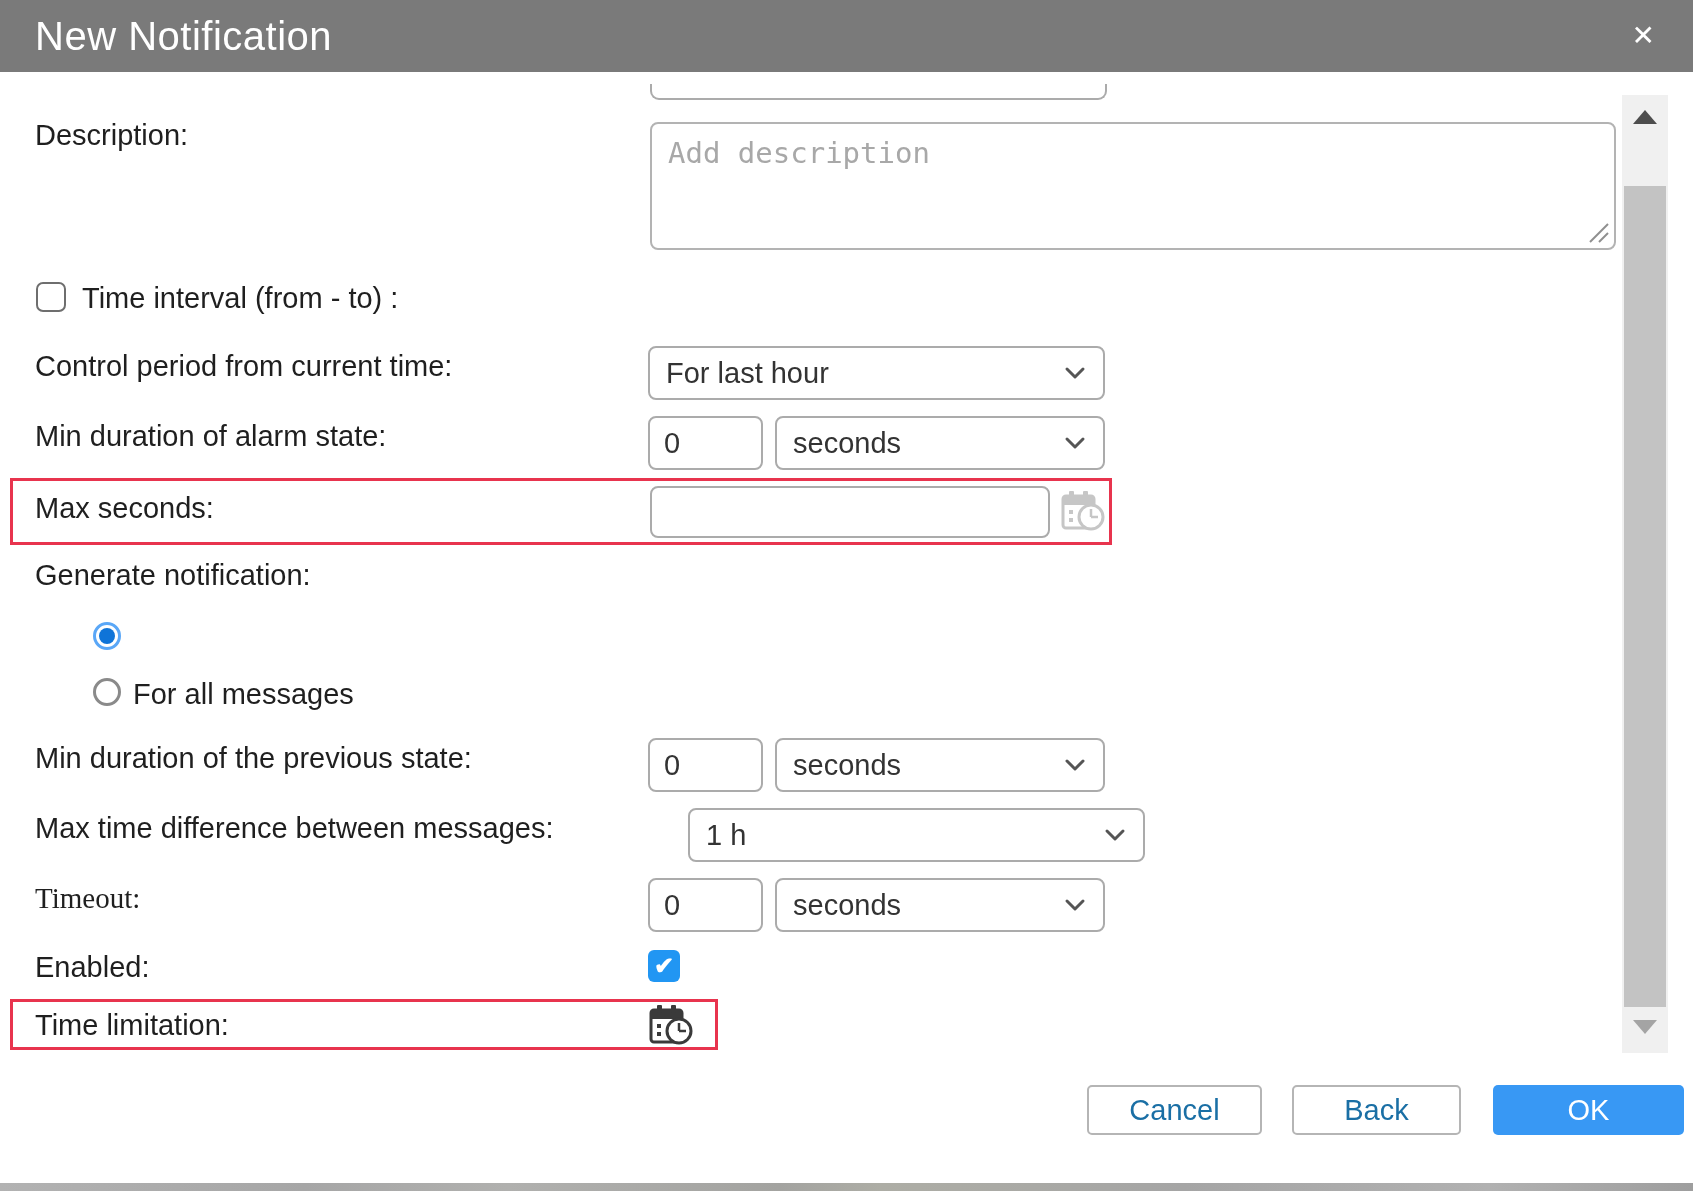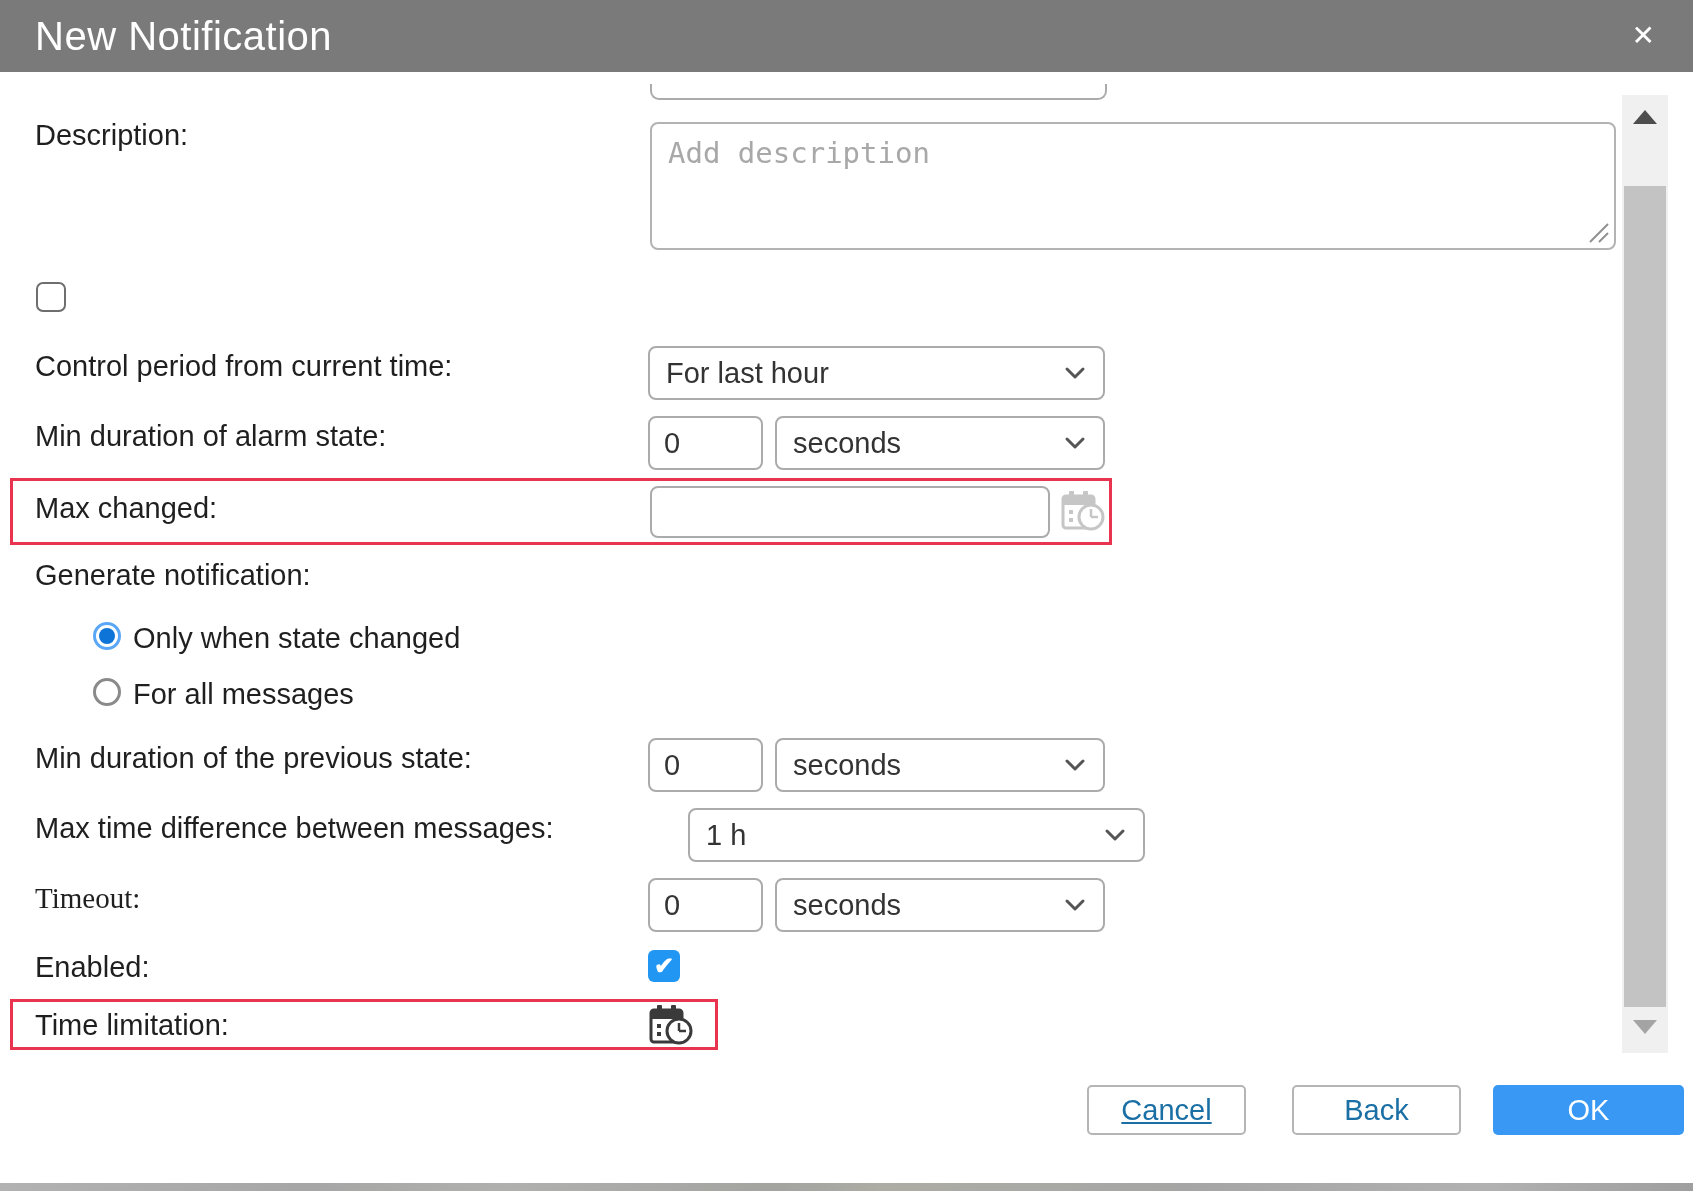--- a/index.html
+++ b/index.html
@@ -106,58 +106,58 @@
   <div class="partial-input"></div>
 
   <div class="lbl" style="top:119px;">Description:</div>
   <textarea class="box" placeholder="Add description" style=""></textarea>
   <svg class="resize-grip" viewBox="0 0 26 26">
     <line x1="24" y1="6" x2="6" y2="24"></line>
     <line x1="24" y1="15" x2="15" y2="24"></line>
   </svg>
 
   <div class="checkbox" style="left:36px; top:282px;"></div>
+  <div class="lbl" style="left:82px; top:282px;">Time interval (from - to) :</div>
 
   <div class="lbl" style="top:350px;">Control period from current time:</div>
   <div class="box selectlike" style="left:648px; top:346px; width:457px; height:54px;">
     <span class="val">For last hour</span>
     <svg class="chev" viewBox="0 0 24 16">
         <polyline points="4,4 12,12 20,4"></polyline>
       </svg>
   </div>
 
   <div class="lbl" style="top:420px;">Min duration of alarm state:</div>
   <input class="box inputlike" style="left: 648px; top: 416px; width: 115px; height: 54px;" value="0">
   <div class="box selectlike" style="left:775px; top:416px; width:330px; height:54px;">
     <span class="val">seconds</span>
     <svg class="chev" viewBox="0 0 24 16">
         <polyline points="4,4 12,12 20,4"></polyline>
       </svg>
   </div>
 
   <div class="hl-red" style="left:10px; top:478px; width:1102px; height:67px;"></div>
-  <div class="lbl" style="top:492px;">Max changed:</div>
+  <div class="lbl" style="top:492px;">Max seconds:</div>
   <input class="box inputlike" style="left: 650px; top: 486px; width: 400px; height: 52px;" value="">
   <svg class="calclock gray" style="left:1060px; top:489px;" viewBox="0 0 46 44">
     <rect x="3" y="7" width="31" height="32" rx="3" fill="none" stroke="currentColor" stroke-width="3"></rect>
     <rect x="3" y="7" width="31" height="9" fill="currentColor"></rect>
     <rect x="9" y="2" width="5" height="8" rx="1" fill="currentColor"></rect>
     <rect x="23" y="2" width="5" height="8" rx="1" fill="currentColor"></rect>
     <rect x="9" y="21" width="4" height="4" fill="currentColor"></rect>
     <rect x="9" y="29" width="4" height="4" fill="currentColor"></rect>
     <circle cx="31" cy="28" r="12" fill="#ffffff" stroke="currentColor" stroke-width="3"></circle>
     <line x1="31" y1="28" x2="31" y2="20" stroke="currentColor" stroke-width="2.5"></line>
     <line x1="31" y1="28" x2="38" y2="28" stroke="currentColor" stroke-width="2.5"></line>
   </svg>
 
   <div class="lbl" style="top:559px;">Generate notification:</div>
   <div class="radio on" style="left:93px; top:622px;">
       <div class="dot"></div>
     </div>
-  <div class="lbl" style="left:133px; top:622px;">Only when state changed</div>
   <div class="radio off" style="left:93px; top:678px;"></div>
   <div class="lbl" style="left:133px; top:678px;">For all messages</div>
 
   <div class="lbl" style="top:742px;text-align:center;">Min duration of the previous state:</div>
   <input class="box inputlike" style="left: 648px; top: 738px; width: 115px; height: 54px;" value="0">
   <div class="box selectlike" style="left:775px; top:738px; width:330px; height:54px;">
     <span class="val">seconds</span>
     <svg class="chev" viewBox="0 0 24 16">
         <polyline points="4,4 12,12 20,4"></polyline>
       </svg>
@@ -192,21 +192,21 @@
     <rect x="3" y="7" width="31" height="9" fill="currentColor"></rect>
     <rect x="9" y="2" width="5" height="8" rx="1" fill="currentColor"></rect>
     <rect x="23" y="2" width="5" height="8" rx="1" fill="currentColor"></rect>
     <rect x="9" y="21" width="4" height="4" fill="currentColor"></rect>
     <rect x="9" y="29" width="4" height="4" fill="currentColor"></rect>
     <circle cx="31" cy="28" r="12" fill="#ffffff" stroke="currentColor" stroke-width="3"></circle>
     <line x1="31" y1="28" x2="31" y2="20" stroke="currentColor" stroke-width="2.5"></line>
     <line x1="31" y1="28" x2="38" y2="28" stroke="currentColor" stroke-width="2.5"></line>
   </svg>
 
-  <div class="btn ghost" style="left:1087px; top:1085px; width:159px;text-decoration:underline;">Cancel</div>
+  <div class="btn ghost" style="left:1087px; top:1085px; width:175px;">Cancel</div>
   <div class="btn ghost" style="left:1292px; top:1085px; width:169px;">Back</div>
   <div class="btn primary" style="left:1493px; top:1085px; width:191px;">OK</div>
 
   <div class="sb-track"></div>
   <div class="sb-up"></div>
   <div class="sb-thumb"></div>
   <div class="sb-down"></div>
 
   <div class="bottom-strip"></div>
 

